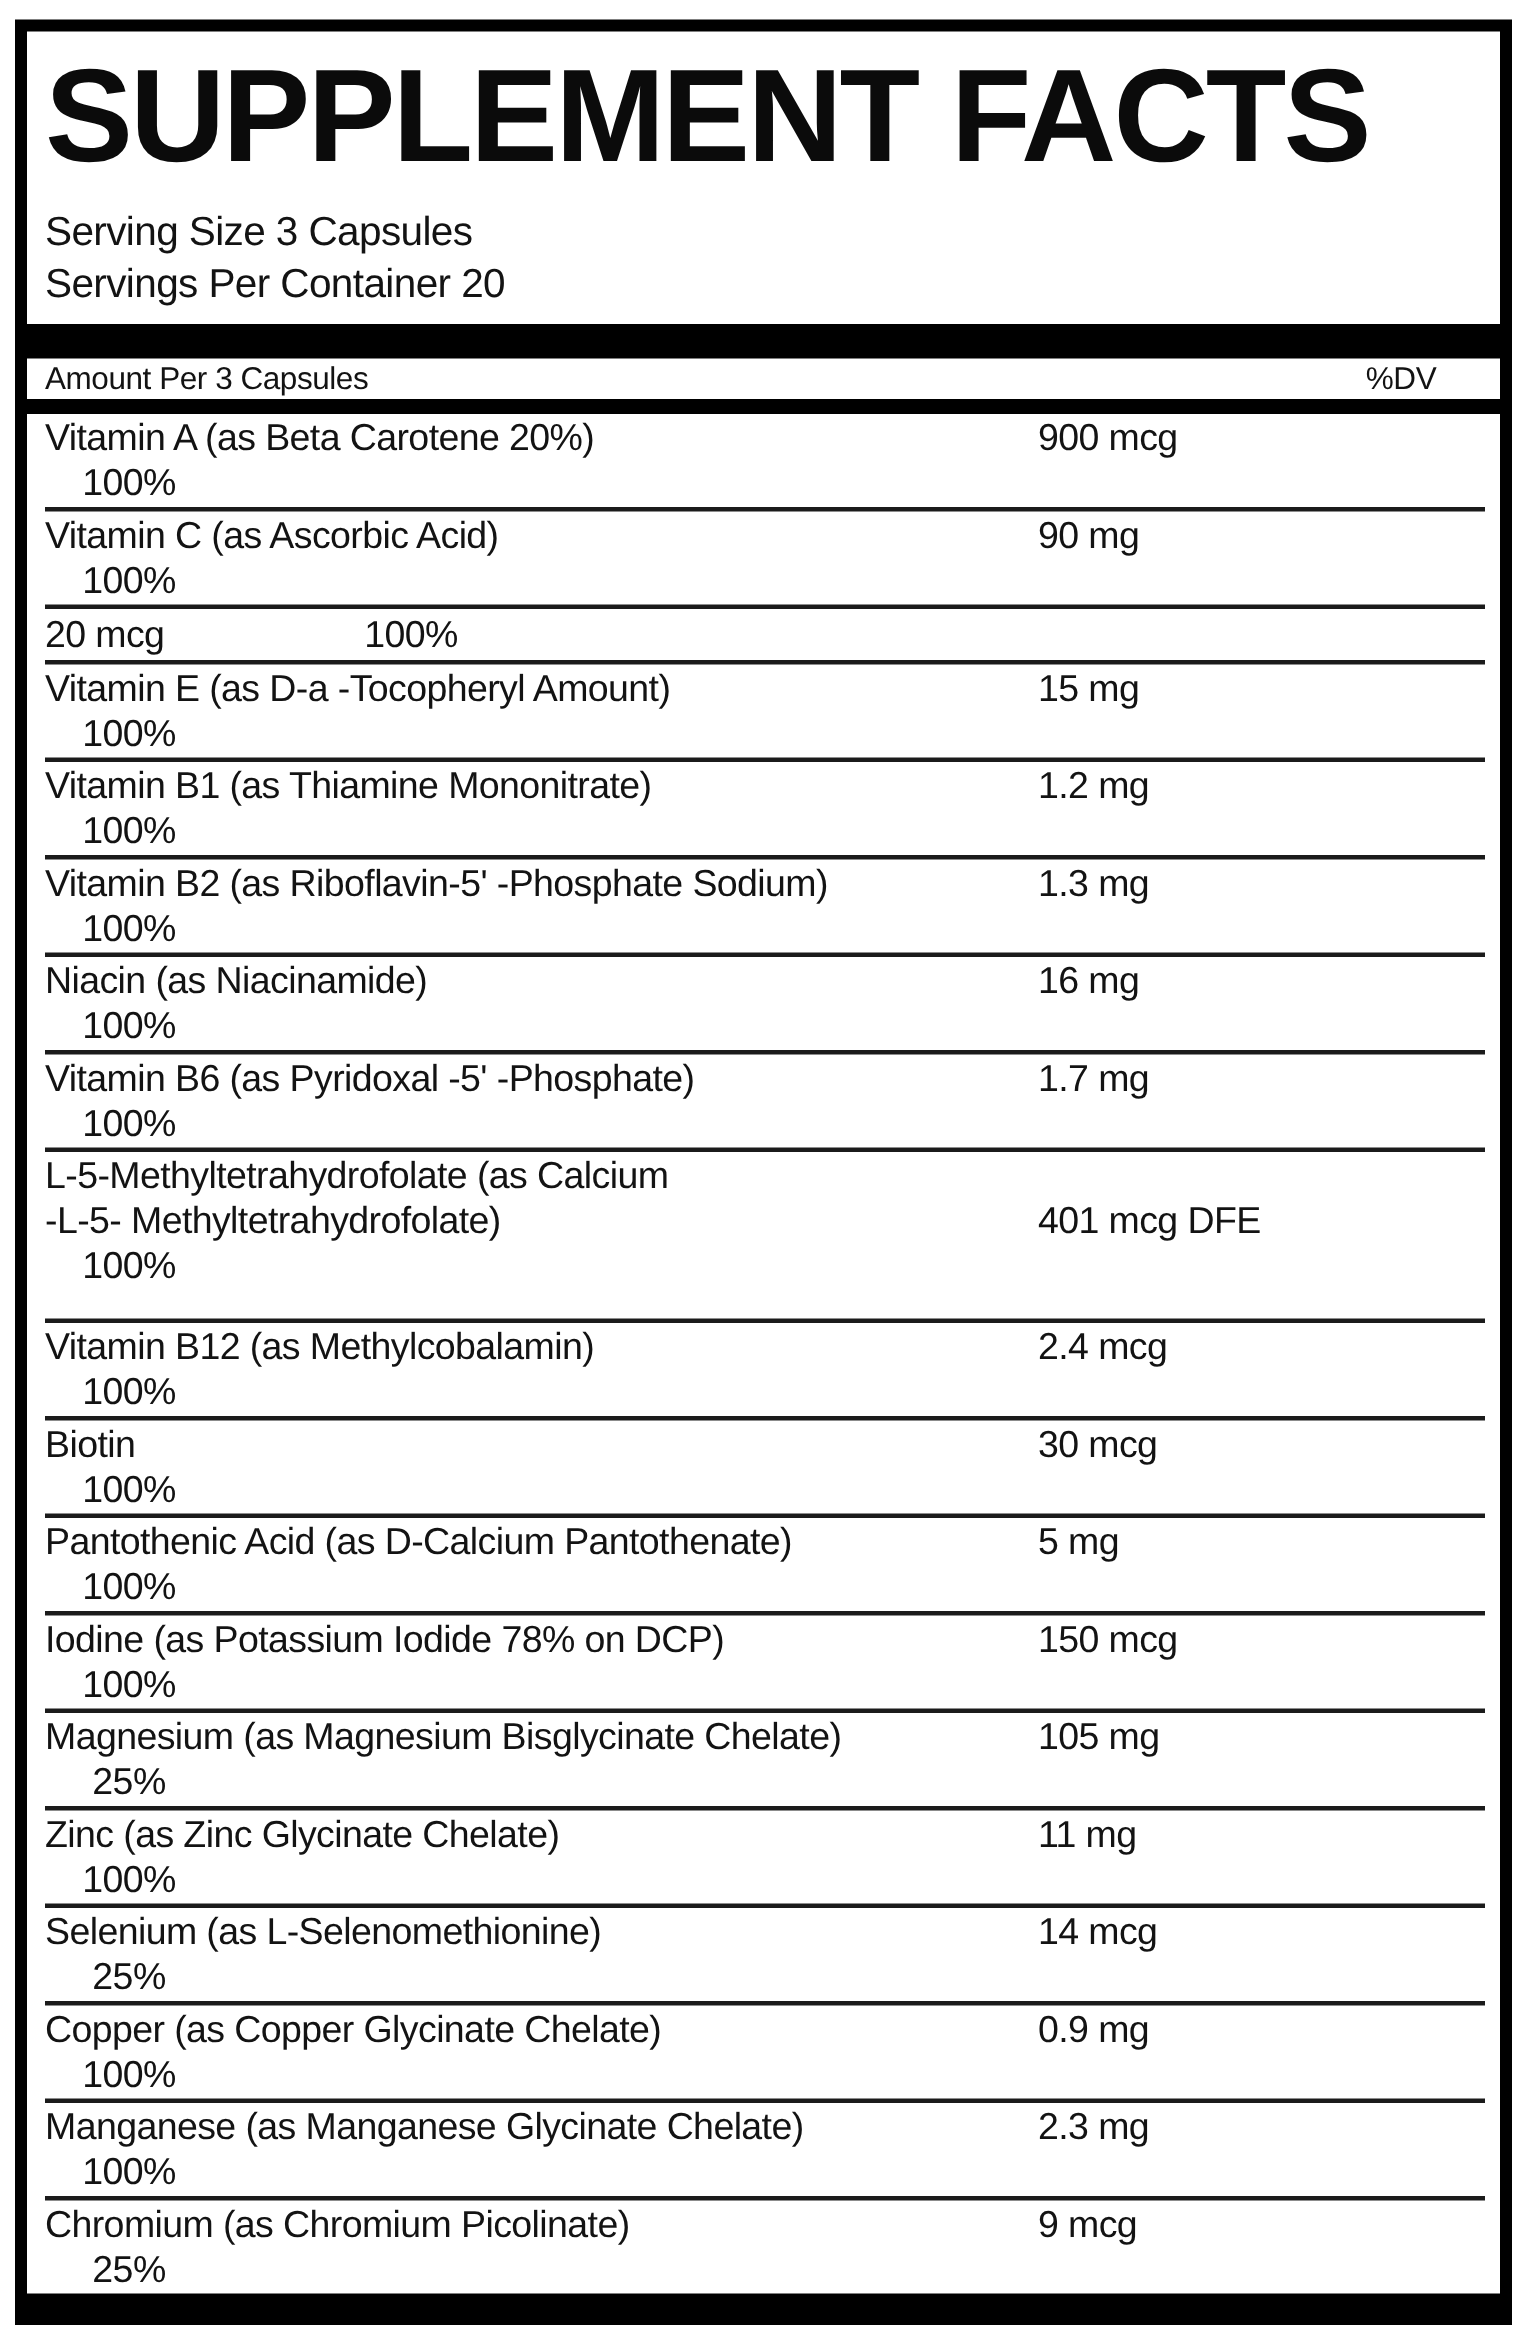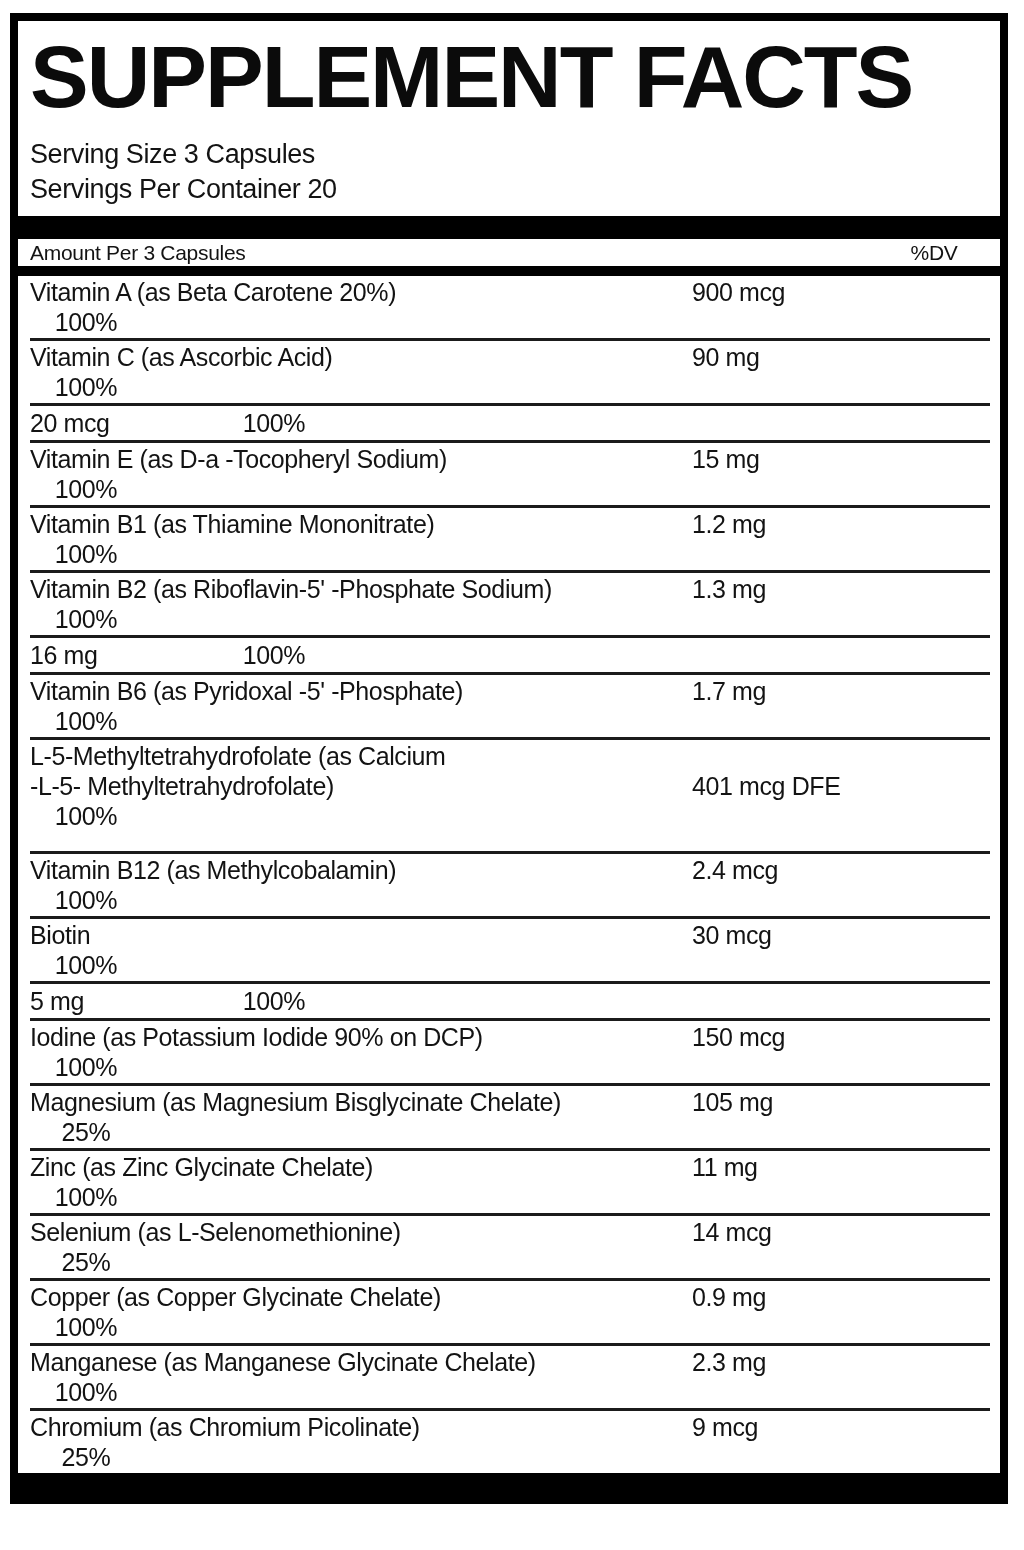--- a/index.html
+++ b/index.html
@@ -95,35 +95,36 @@
         <div class="row">
           <div class="cell name">Vitamin C (as Ascorbic Acid)</div>
           <div class="cell amt">90 mg</div>
           <div class="cell dv">100%</div>
         </div>
         <div class="row">
           <div class="cell amt">20 mcg</div>
           <div class="cell dv">100%</div>
         </div>
         <div class="row">
-          <div class="cell name">Vitamin E (as D-a -Tocopheryl Sodium)</div>
+          <div class="cell name">Vitamin E (as D-a -Tocopheryl Amount)</div>
           <div class="cell amt">15 mg</div>
           <div class="cell dv">100%</div>
         </div>
         <div class="row">
           <div class="cell name">Vitamin B1 (as Thiamine Mononitrate)</div>
           <div class="cell amt">1.2 mg</div>
           <div class="cell dv">100%</div>
         </div>
         <div class="row">
           <div class="cell name">Vitamin B2 (as Riboflavin-5' -Phosphate Sodium)</div>
           <div class="cell amt">1.3 mg</div>
           <div class="cell dv">100%</div>
         </div>
         <div class="row">
+          <div class="cell name">Niacin (as Niacinamide)</div>
           <div class="cell amt">16 mg</div>
           <div class="cell dv">100%</div>
         </div>
         <div class="row">
           <div class="cell name">Vitamin B6 (as Pyridoxal -5' -Phosphate)</div>
           <div class="cell amt">1.7 mg</div>
           <div class="cell dv">100%</div>
         </div>
         <div class="row wrap2">
           <div class="cell name">L-5-Methyltetrahydrofolate (as Calcium<br>-L-5- Methyltetrahydrofolate)</div>
@@ -134,25 +135,26 @@
           <div class="cell name">Vitamin B12 (as Methylcobalamin)</div>
           <div class="cell amt">2.4 mcg</div>
           <div class="cell dv">100%</div>
         </div>
         <div class="row">
           <div class="cell name">Biotin</div>
           <div class="cell amt">30 mcg</div>
           <div class="cell dv">100%</div>
         </div>
         <div class="row">
+          <div class="cell name">Pantothenic Acid (as D-Calcium Pantothenate)</div>
           <div class="cell amt">5 mg</div>
           <div class="cell dv">100%</div>
         </div>
         <div class="row">
-          <div class="cell name">Iodine (as Potassium Iodide 90% on DCP)</div>
+          <div class="cell name">Iodine (as Potassium Iodide 78% on DCP)</div>
           <div class="cell amt">150 mcg</div>
           <div class="cell dv">100%</div>
         </div>
         <div class="row">
           <div class="cell name">Magnesium (as Magnesium Bisglycinate Chelate)</div>
           <div class="cell amt">105 mg</div>
           <div class="cell dv">25%</div>
         </div>
         <div class="row">
           <div class="cell name">Zinc (as Zinc Glycinate Chelate)</div>

